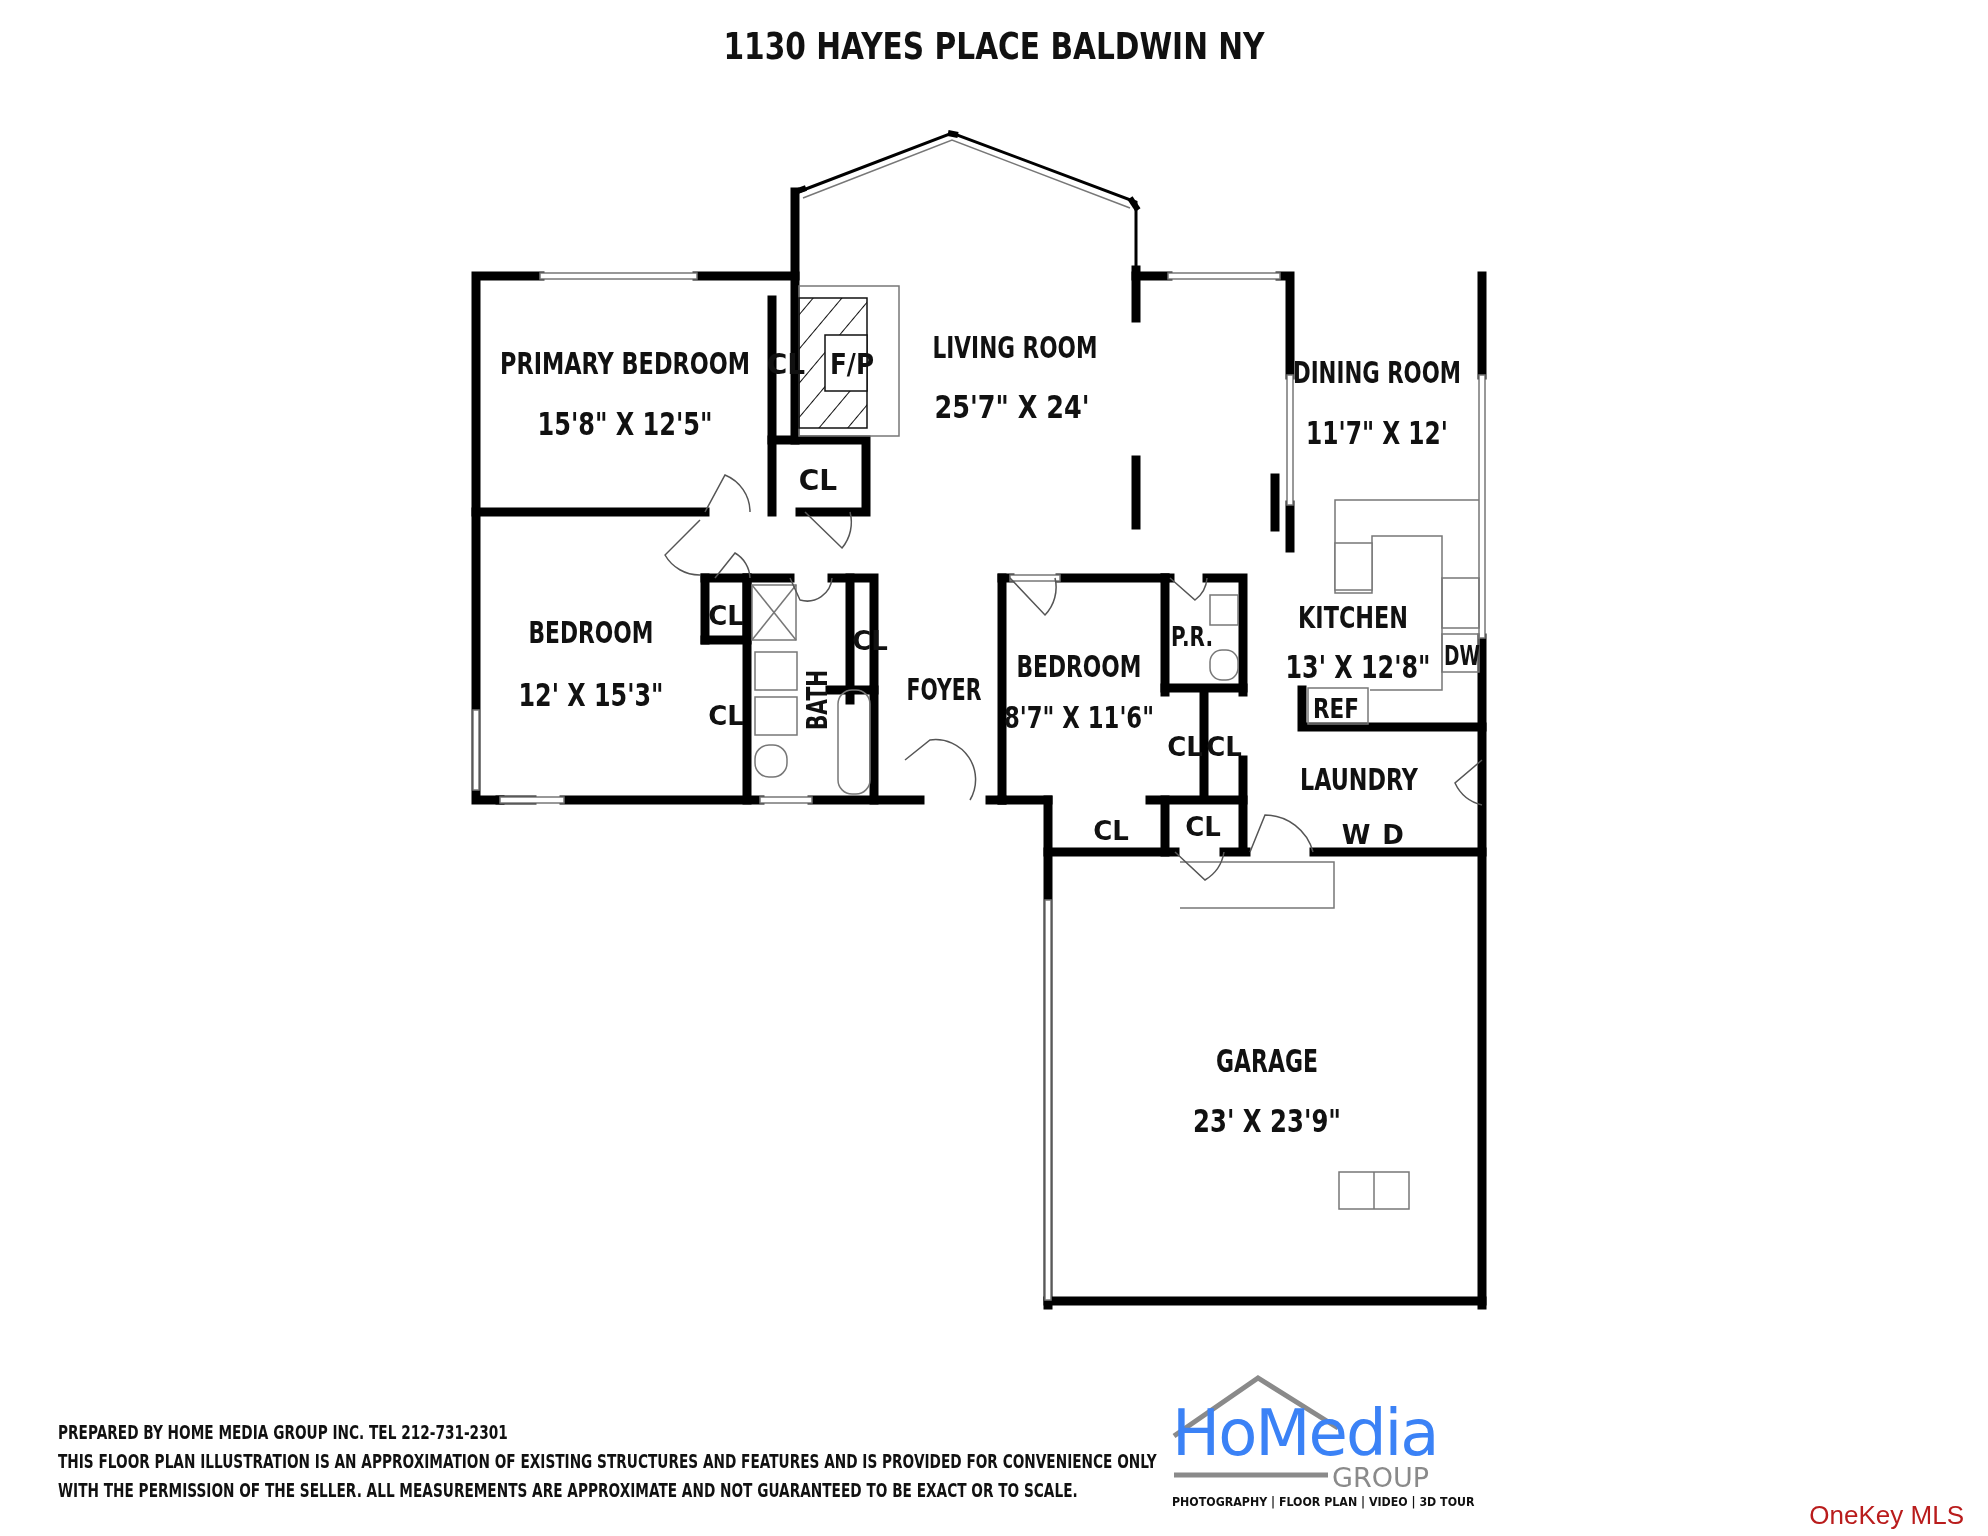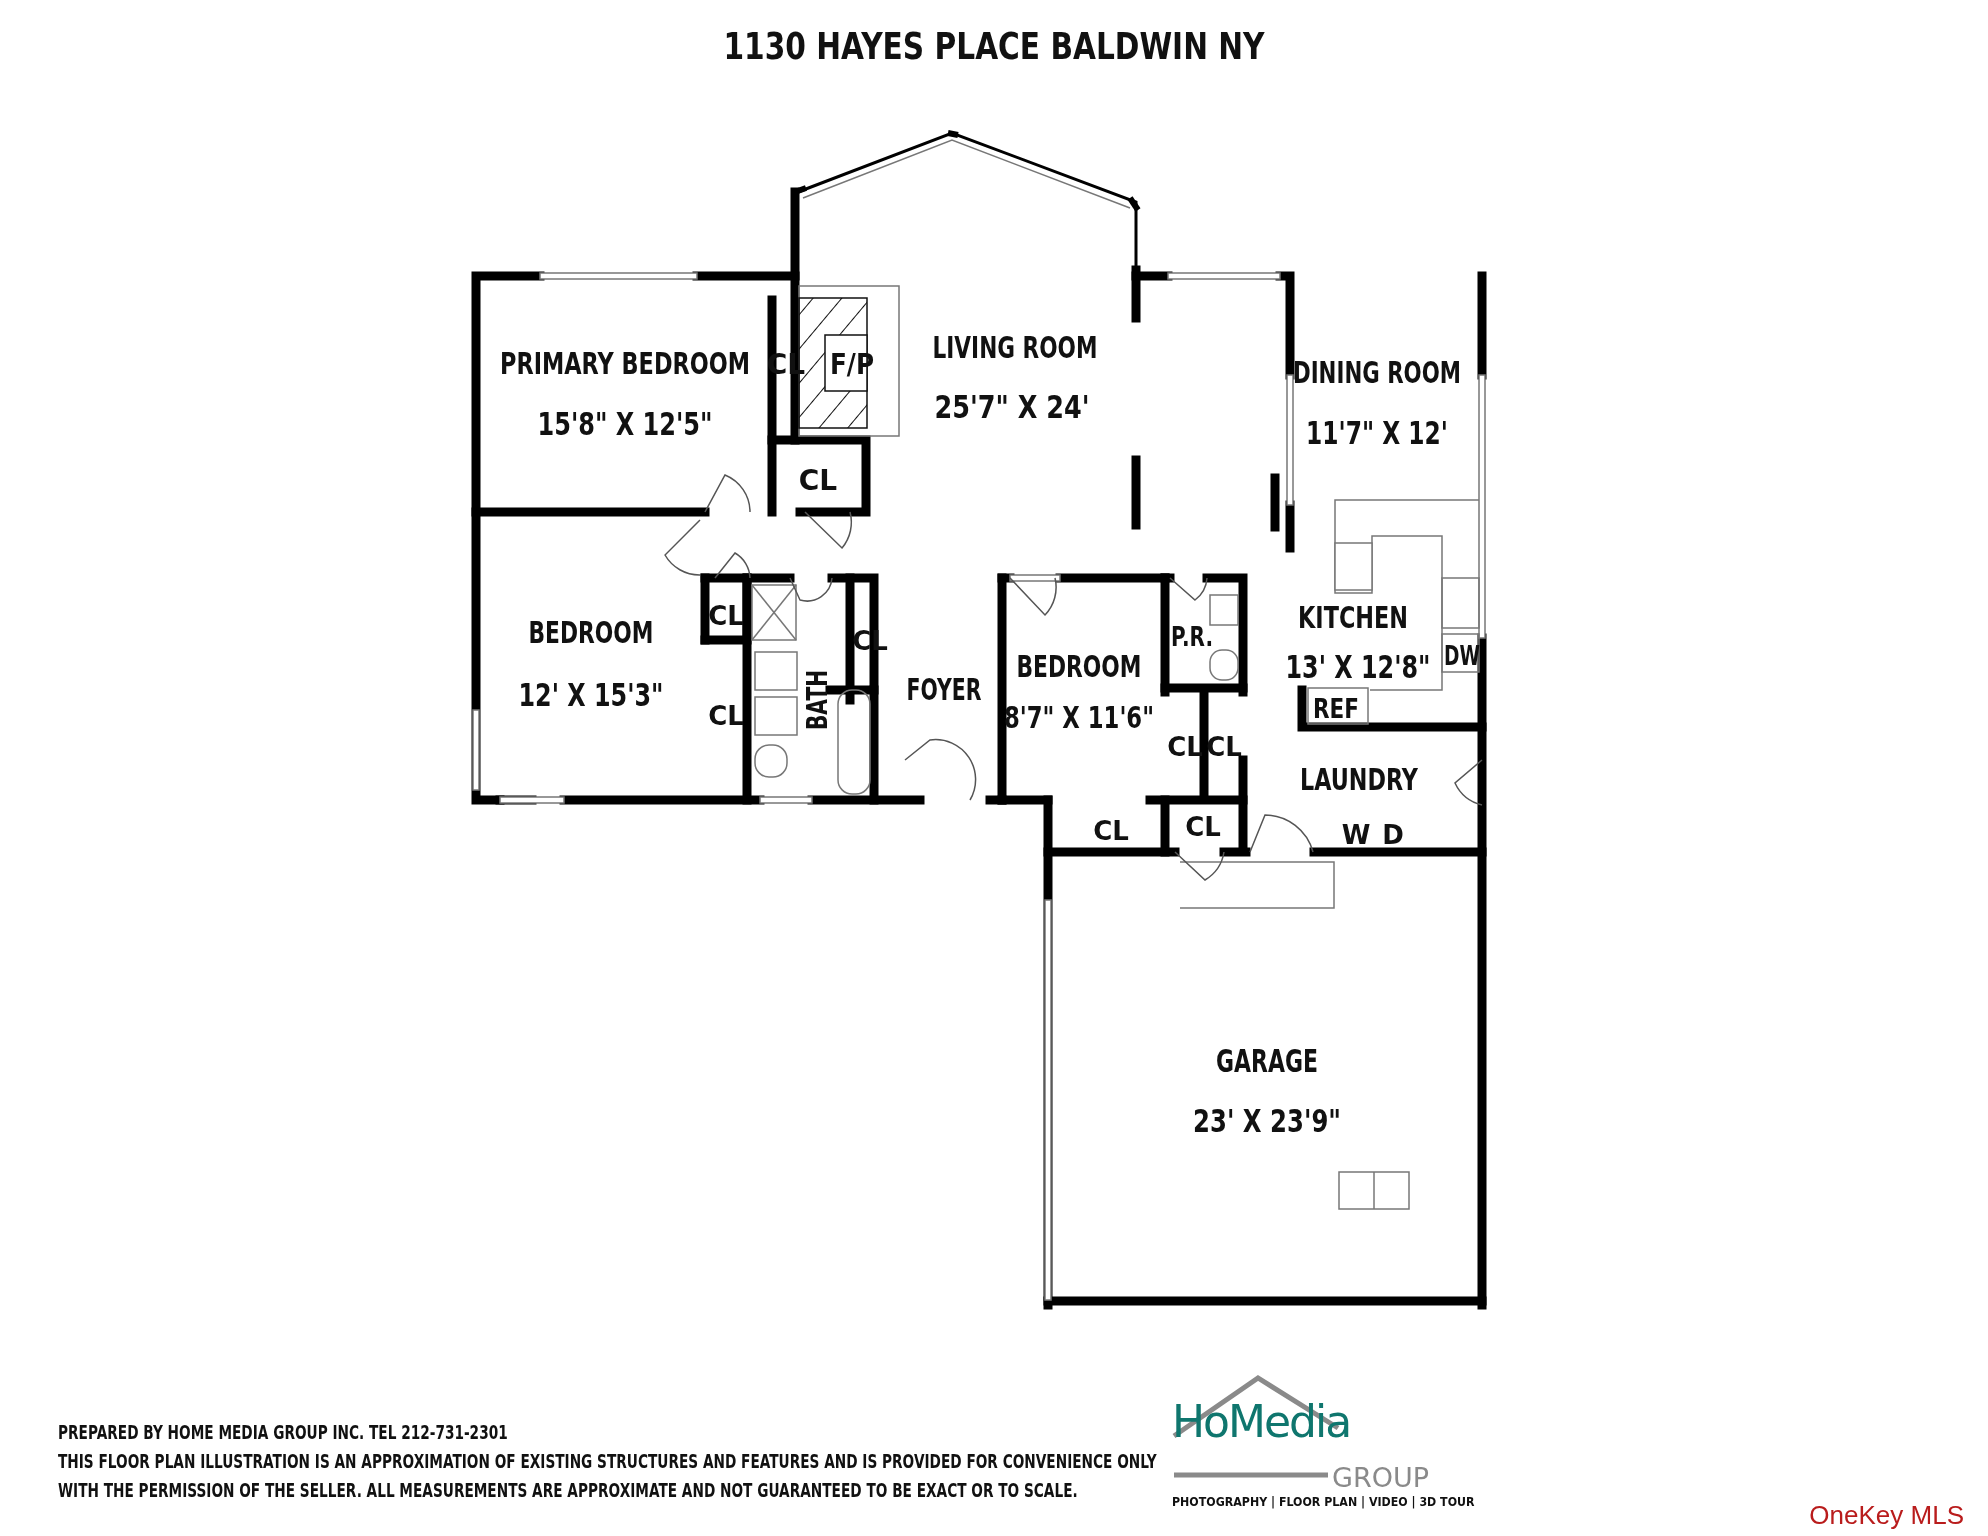--- a/index.html
+++ b/index.html
@@ -2,21 +2,21 @@
 <html><head>
 <meta charset="utf-8">
 <style>
   html, body { margin:0; padding:0; background:#ffffff; }
   body { width:1988px; height:1536px; position:relative; overflow:hidden; font-family:"Liberation Sans", sans-serif; }
   .title { position:absolute; left:0; width:1988px; top:24px; text-align:center; font-family:"DejaVu Sans", sans-serif; font-weight:bold; font-size:38px; letter-spacing:0px; transform:scaleX(0.78); transform-origin:center; color:#111; }
   svg.plan { position:absolute; left:0; top:0; }
   .lbl { font-family:"DejaVu Sans", sans-serif; font-weight:bold; fill:#111; }
   .footer { position:absolute; left:58px; top:1418px; font-family:"DejaVu Sans", sans-serif; font-weight:bold; color:#111; font-size:19px; line-height:29px; transform:scaleX(0.72); transform-origin:left top; white-space:nowrap; }
   .logo { position:absolute; left:1168px; top:1368px; width:300px; height:130px; }
-  .logo-word { position:absolute; left:4px; top:28px; font-family:"DejaVu Sans", sans-serif; font-size:44px; color:#0f766e; letter-spacing:-2px; }
+  .logo-word { position:absolute; left:4px; top:28px; font-family:"DejaVu Sans", sans-serif; font-size:64px; color:#3b82f6; letter-spacing:-2px; }
   .logo-group { position:absolute; left:164px; top:94px; font-family:"DejaVu Sans", sans-serif; font-size:27px; color:#8a8a8a; }
   .logo-tag { position:absolute; left:4px; top:126px; font-family:"DejaVu Sans", sans-serif; font-weight:bold; font-size:13px; color:#111; transform:scaleX(0.85); transform-origin:left top; white-space:nowrap; }
   .mls { position:absolute; right:24px; top:1500px; font-family:"Liberation Sans", sans-serif; font-size:26px; color:#b91c1c; }
 </style>
 </head>
 <body>
 
 <div class="title">1130 HAYES PLACE BALDWIN NY</div>
 
 <svg class="plan" width="1988" height="1536" viewBox="0 0 1988 1536">

